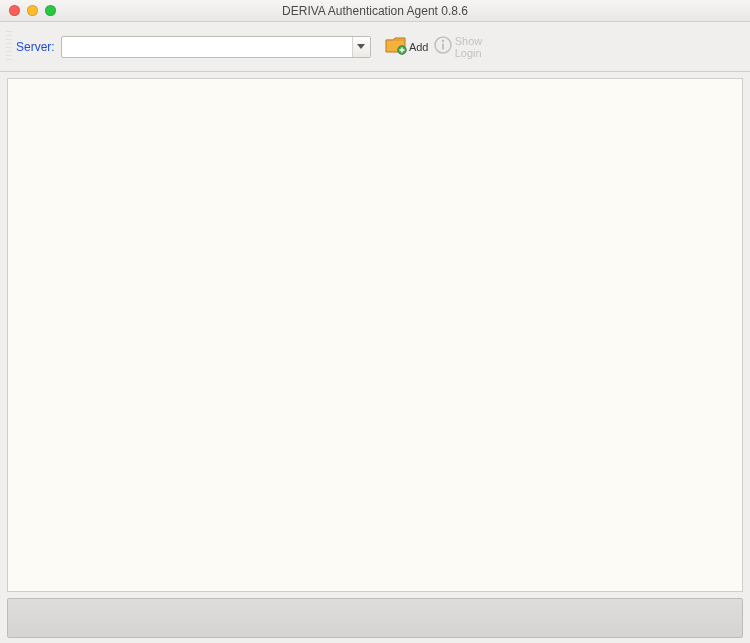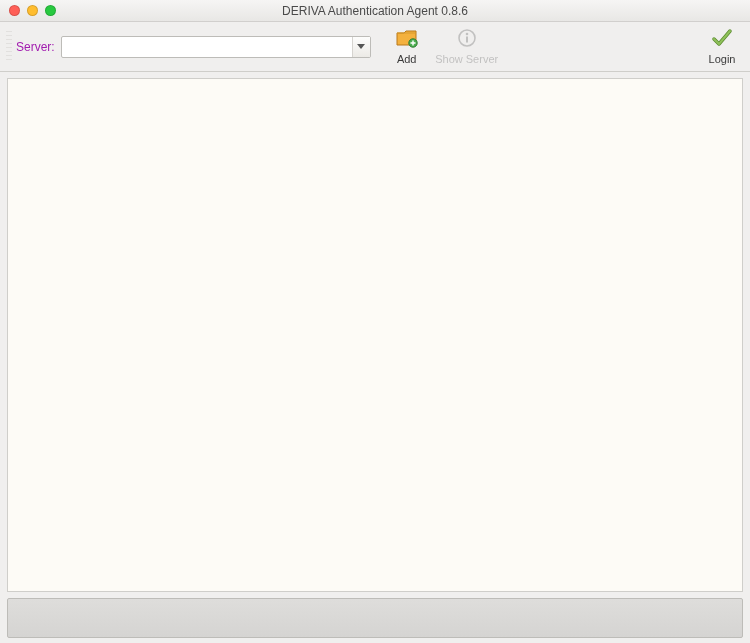--- a/index.html
+++ b/index.html
@@ -48,21 +48,21 @@
     margin-right: 4px;
     background: repeating-linear-gradient(
       to bottom,
       #d8d6d3 0 1px, transparent 1px 4px
     );
     opacity: 0.6;
   }
   .server-label {
     margin-right: 6px;
     font-size: 12px;
-    color: #a21caf;
+    color: #1d4ed8;
   }
   .combo {
     display: flex;
     width: 310px;
     height: 22px;
     background: #fff;
     border: 1px solid #bdbcb8;
     border-radius: 2px;
   }
   .combo input {
@@ -79,21 +79,21 @@
     display: flex;
     align-items: center;
     justify-content: center;
     background: linear-gradient(#fdfdfc,#eceae6);
     cursor: default;
   }
   .drop svg { display: block; }
   .tool-group { display: flex; margin-left: 10px; }
   .tool-btn {
     display: flex;
-    flex-direction: column;
+    flex-direction: row;
     align-items: center;
     justify-content: center;
     width: 52px;
     height: 46px;
     cursor: default;
     gap: 2px;
   }
   .tool-btn.disabled { opacity: 0.45; }
   .tool-btn .lbl { font-size: 11px; color: #3a3a3a; }
   .tool-btn.disabled .lbl { color: #8a8a8a; }
@@ -157,36 +157,27 @@
       <span class="lbl">Add</span>
     </div>
     <div class="tool-btn disabled" style="width:68px;">
       <span>
         <svg width="20" height="20" viewBox="0 0 20 20">
           <circle cx="10" cy="10" r="8" fill="none" stroke="#8a8a8a" stroke-width="1.6"></circle>
           <circle cx="10" cy="6" r="1.3" fill="#8a8a8a"></circle>
           <rect x="9" y="8.5" width="2" height="6" fill="#8a8a8a"></rect>
         </svg>
       </span>
-      <span class="lbl">Show Server</span>
+      <span class="lbl">Show Login</span>
     </div>
   </div>
 
   <div class="spacer"></div>
 
   <div class="tool-group">
-    <div class="tool-btn" style="width:44px;">
-      <span>
-        <svg width="22" height="20" viewBox="0 0 22 20">
-          <path d="M3 11 L8 16 L19 3" fill="none" stroke="#5a8a2e" stroke-width="3.5" stroke-linecap="round" stroke-linejoin="round"></path>
-          <path d="M3 11 L8 16 L19 3" fill="none" stroke="#8fc15a" stroke-width="2" stroke-linecap="round" stroke-linejoin="round"></path>
-        </svg>
-      </span>
-      <span class="lbl">Login</span>
-    </div>
   </div>
 </div>
 
 <div class="content-wrap">
   <div class="content"></div>
 </div>
 
 <div class="status-wrap">
   <div class="statusbar"></div>
 </div>

